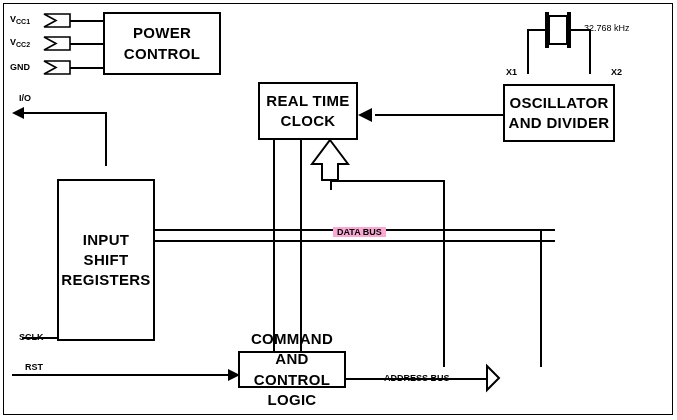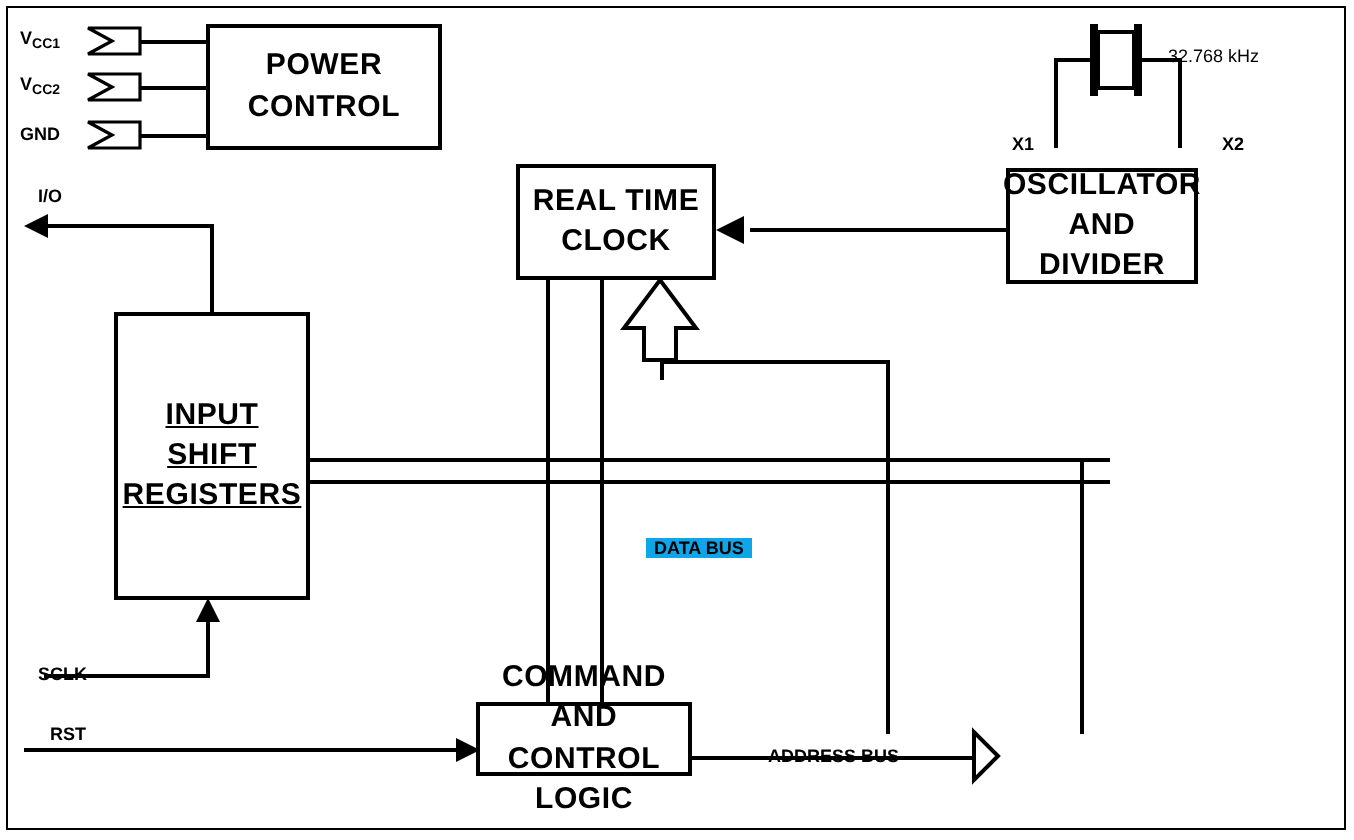--- a/index.html
+++ b/index.html
@@ -114,26 +114,26 @@
   <div class="box" style="left:103px; top:12px; width:118px; height:63px;">
     <span style="white-space:pre-line;">POWER
 CONTROL</span>
   </div>
 
   <div class="box" style="left:258px; top:82px; width:100px; height:58px;">
     <span style="white-space:pre-line;">REAL TIME
 CLOCK</span>
   </div>
 
-  <div class="box" style="left:503px; top:84px; width:96px; height:58px;">
+  <div class="box" style="left:503px; top:84px; width:112px; height:58px;">
     <span style="white-space:pre-line;">OSCILLATOR
 AND DIVIDER</span>
   </div>
 
-  <div class="box" style="left:57px; top:156px; width:98px; height:144px;text-decoration:underline;">
+  <div class="box" style="left:57px; top:179px; width:98px; height:162px;">
     <span style="white-space:pre-line;">INPUT SHIFT
 REGISTERS</span>
   </div>
 
   <div class="box" style="left:238px; top:351px; width:108px; height:37px;">
     <span style="white-space:pre-line;">COMMAND AND
 CONTROL LOGIC</span>
   </div>
 
 
@@ -188,15 +188,15 @@
   </div>
   <div class="lbl plain" style="left:9px; top:62px;">GND</div>
   <div class="lbl plain" style="left:18px; top:93px;">I/O</div>
   <div class="lbl plain" style="left:18px; top:332px;">SCLK</div>
   <div class="lbl plain" style="left:24px; top:362px;">RST</div>
 
   <div class="lbl plain" style="left:583px; top:23px; font-weight:normal;">32.768 kHz</div>
   <div class="lbl plain" style="left:505px; top:67px;">X1</div>
   <div class="lbl plain" style="left:610px; top:67px;text-align:center;">X2</div>
 
-  <div class="lbl" style="left:323px; top:227px; background:#0ea5e9; padding:0 4px; z-index:7;margin-top:42px;">DATA BUS</div>
+  <div class="lbl" style="left:333px; top:227px; background:#f9a8d4; padding:0 4px; z-index:7;">DATA BUS</div>
   <div class="lbl plain" style="left:383px; top:373px;">ADDRESS BUS</div>
 </div>
 
 </body></html>

